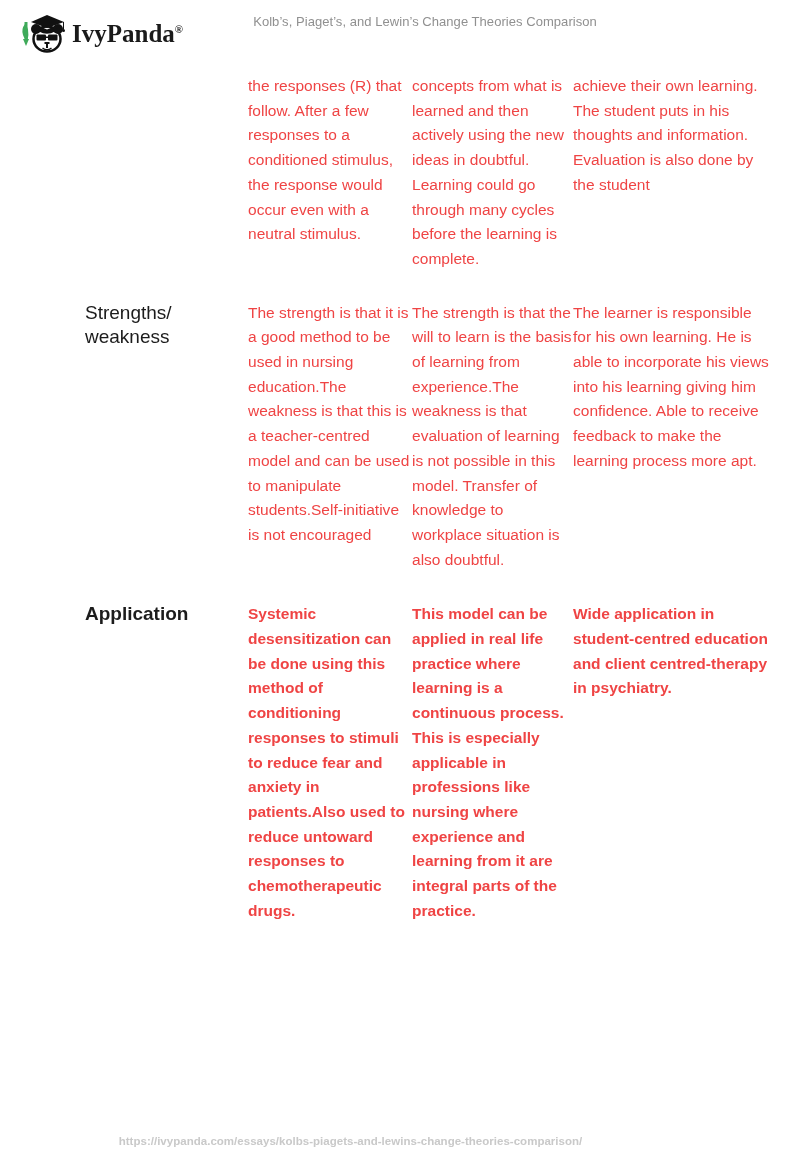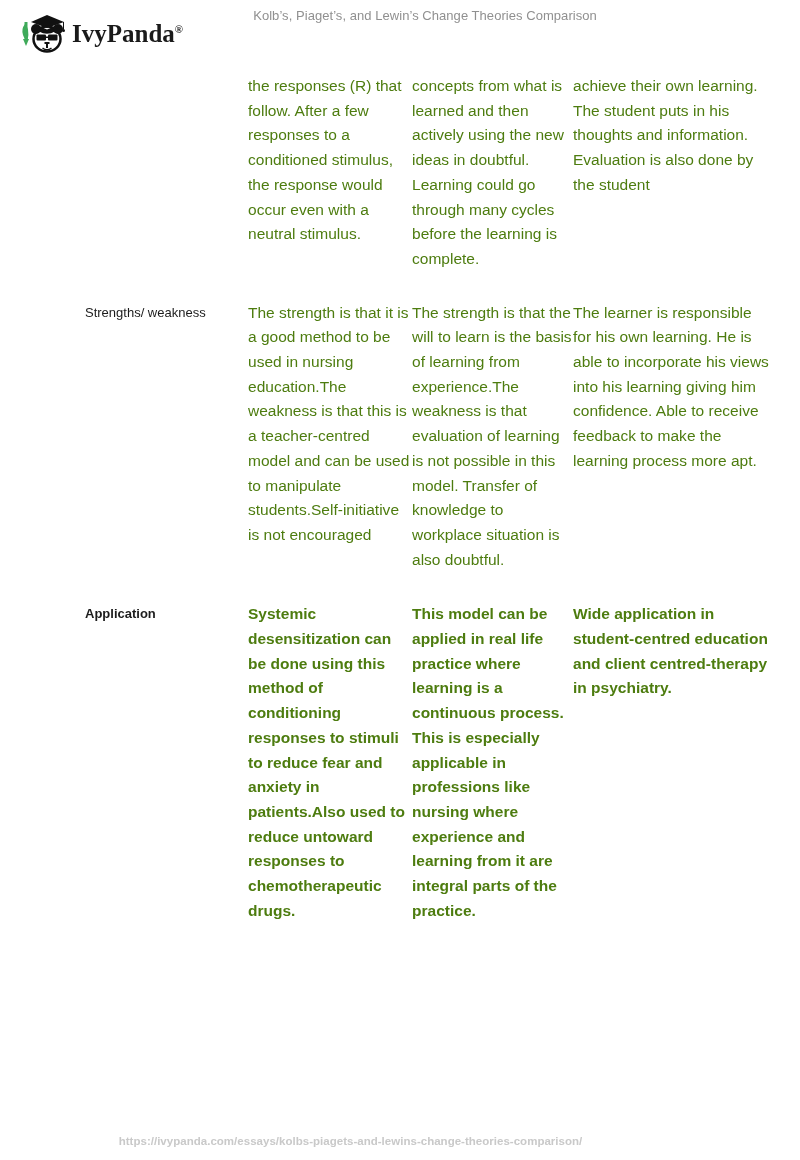--- a/index.html
+++ b/index.html
@@ -51,21 +51,21 @@
     font-size: 11px;
     font-weight: bold;
     color: #1a1a1a;
     vertical-align: super;
     line-height: 1;
   }
   .header-title {
     position: absolute;
     left: 0;
     right: 0;
-    top: 8px;
+    top: 14px;
     text-align: center;
     font-size: 13px;
     color: #909090;
     letter-spacing: 0.05px;
     padding-left: 50px;
   }
 
   
   .doc-table {
     position: absolute;
@@ -83,26 +83,26 @@
   .col-label   { width: 163px; }
   .col-one     { width: 164px; }
   .col-two     { width: 161px; }
   .col-three   { width: 196px; }
   .col-pad-l   { width: 85px;  }
   .col-pad-r   { width: 31px;  }
 
   .cell-text {
     font-size: 15.5px;
     line-height: 24.7px;
-    color: #4d7c0f;
+    color: #ef4444;
     letter-spacing: 0.01px;
     word-wrap: break-word;
   }
   .cell-label {
-    font-size: 13px;
+    font-size: 19px;
     line-height: 24.7px;
     color: #1c1c1c;
   }
   .row-cont td      { padding-top: 12px; padding-bottom: 0; }
   .row-strengths td { padding-top: 29px; }
   .row-application td { padding-top: 30px; font-weight: bold; }
 
   .c1 { padding-right: 18px; }
   .c2 { padding-right: 18px; }
   .c3 { padding-right: 16px; }

